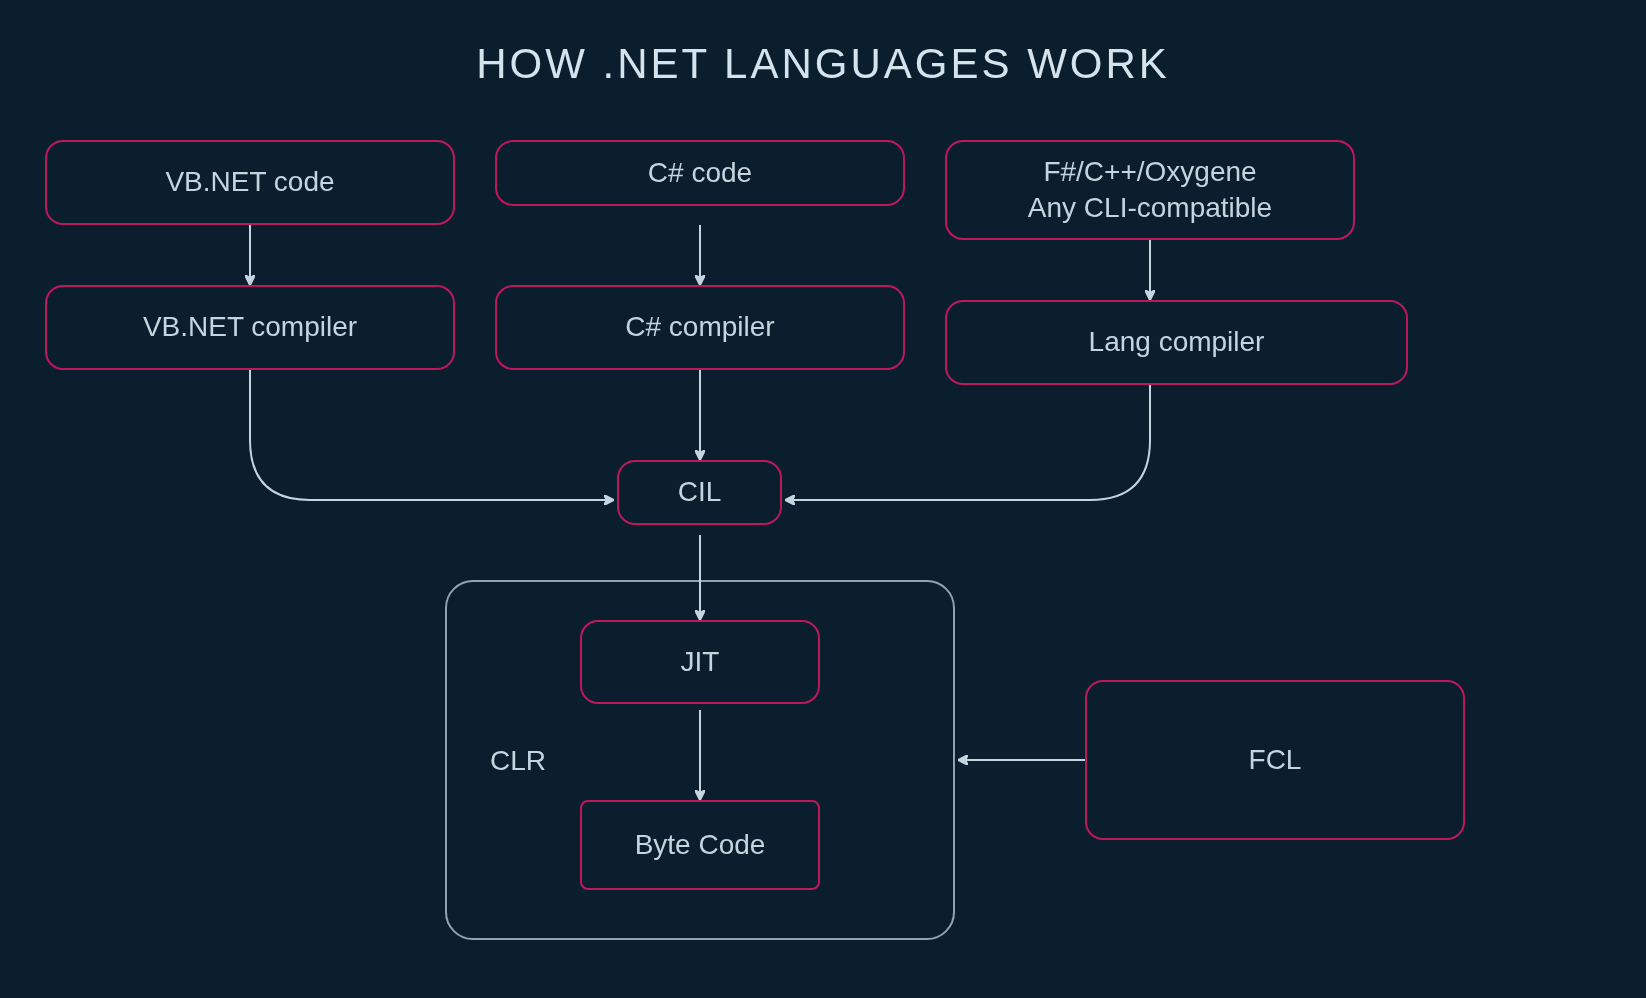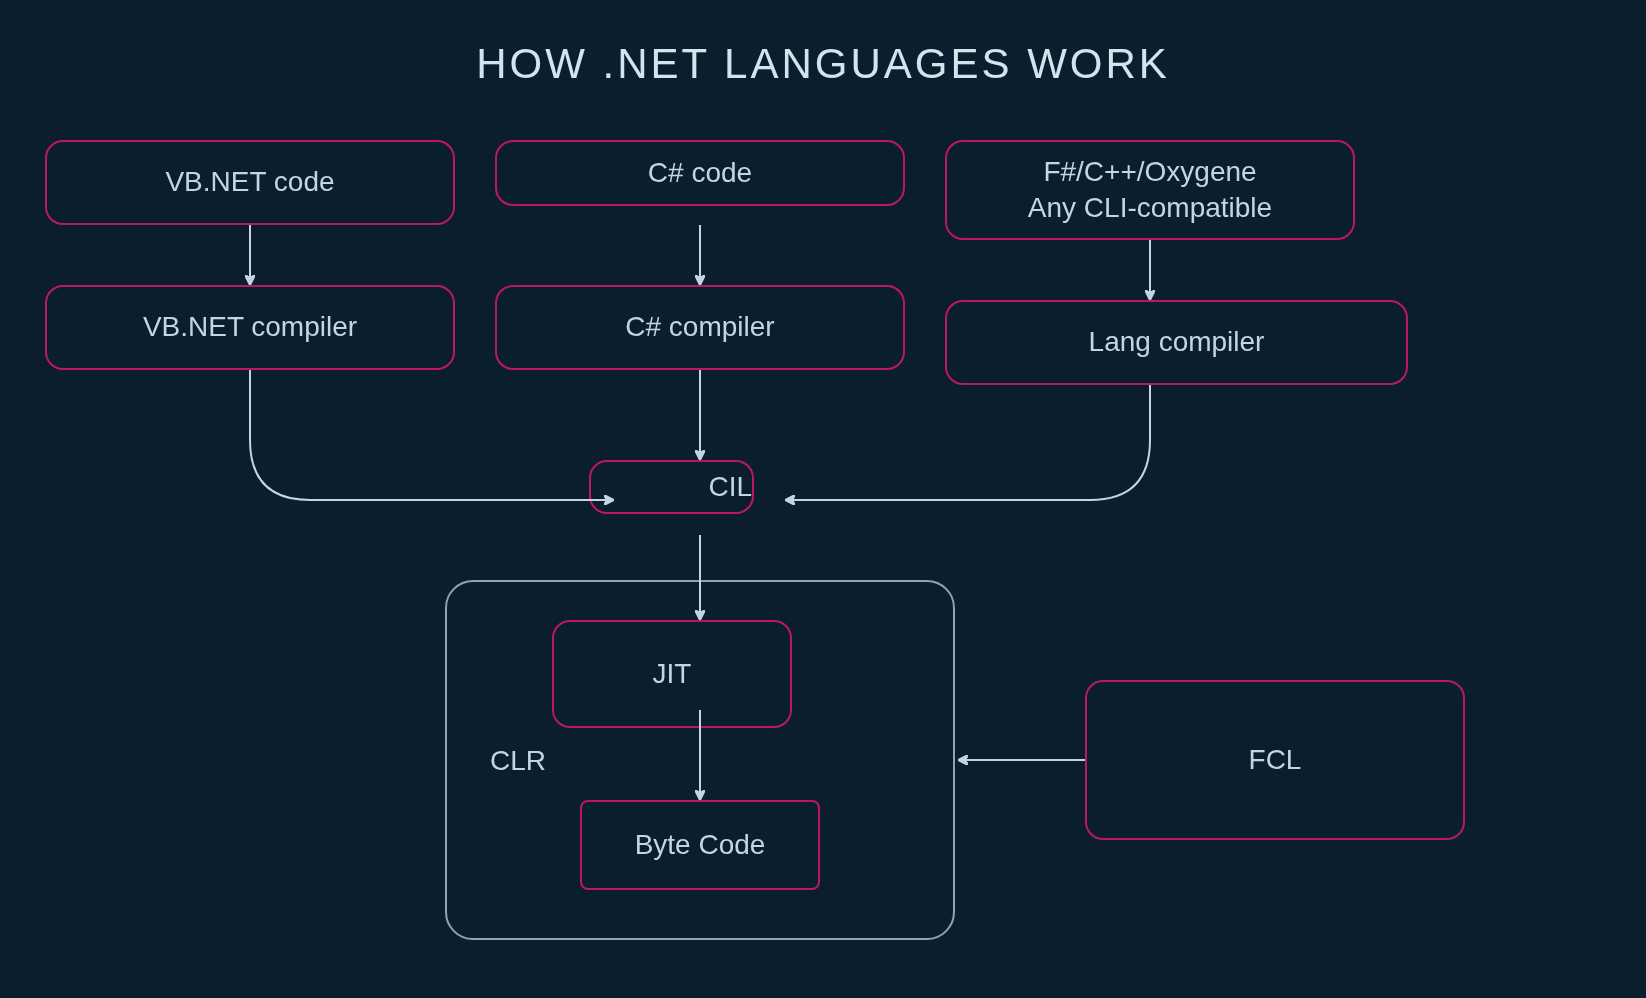--- a/index.html
+++ b/index.html
@@ -94,28 +94,28 @@
 </div>
 
 <div class="box" style="left:495px; top:285px; width:410px; height:85px;">
   <span>C# compiler</span>
 </div>
 
 <div class="box" style="left:945px; top:300px; width:463px; height:85px;">
   <span>Lang compiler</span>
 </div>
 
-<div class="box" style="left:589px; top:460px; width:165px; height:54px;align-items:flex-end;">
+<div class="box" style="left:617px; top:460px; width:165px; height:65px;">
   <span>CIL</span>
 </div>
 
 <div class="clr-box" style="left:445px; top:580px; width:510px; height:360px;"></div>
 <div class="clr-label" style="left:490px; top:745px;">CLR</div>
 
-<div class="box" style="left:552px; top:620px; width:240px; height:108px;">
+<div class="box" style="left:580px; top:620px; width:240px; height:84px;">
   <span>JIT</span>
 </div>
 
 <div class="box" style="left:580px; top:800px; width:240px; height:90px;border-radius:8px;">
   <span>Byte Code</span>
 </div>
 
 <div class="box" style="left:1085px; top:680px; width:380px; height:160px;">
   <span>FCL</span>
 </div>

